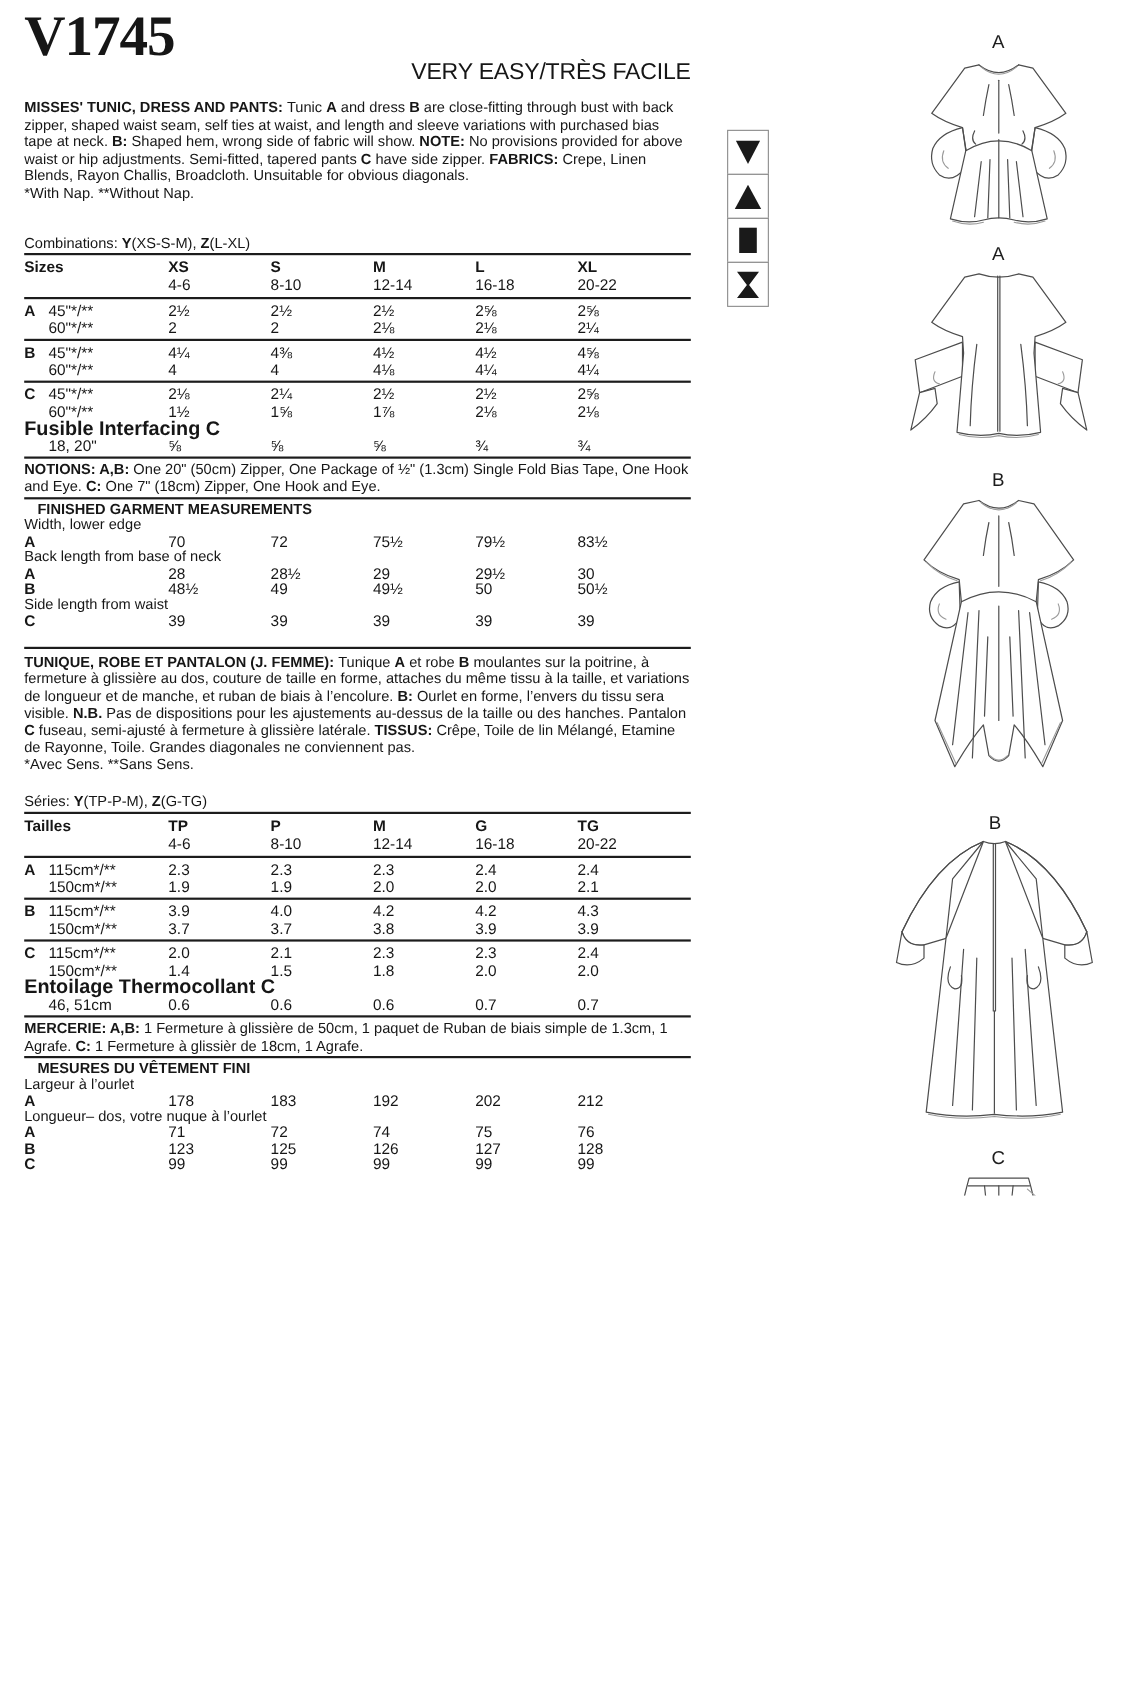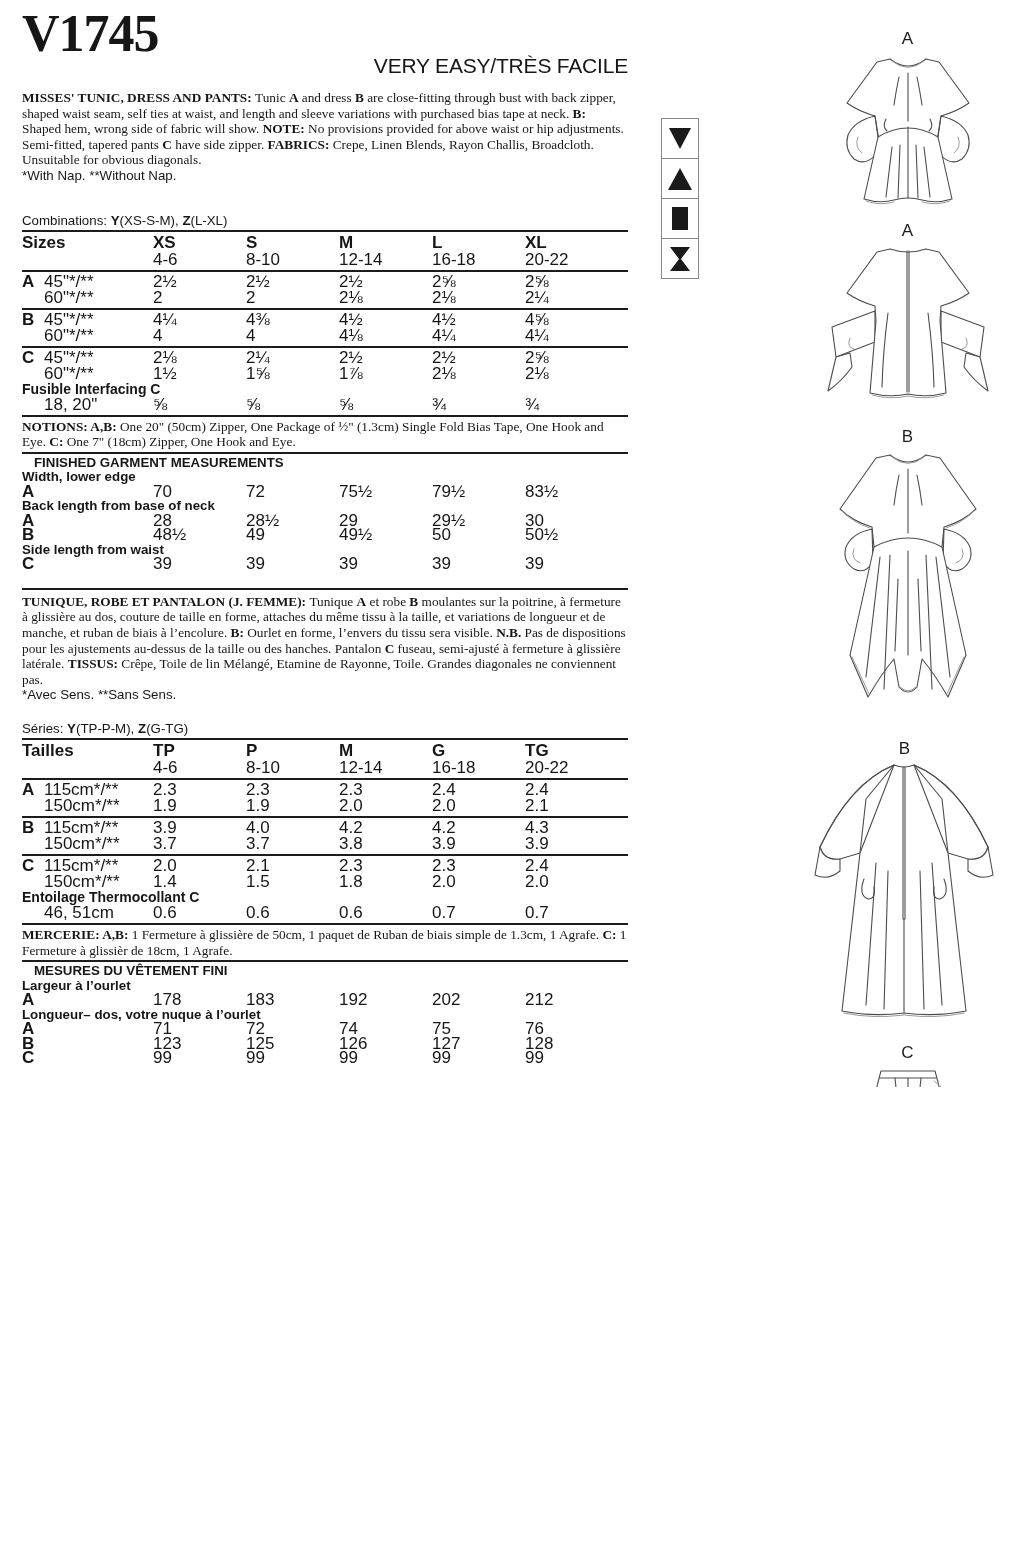--- a/index.html
+++ b/index.html
@@ -3,35 +3,35 @@
 <meta charset="utf-8">
 <style>
   html,body{margin:0;padding:0;background:#ffffff;}
   .page{position:relative;width:1024px;height:1087px;background:#fff;
         font-family:"Liberation Sans",sans-serif;color:#161616;overflow:hidden;}
   .left-col{position:absolute;left:22px;top:0;width:606px;}
   .header-row{position:relative;height:64px;margin-top:16px;}
   .pattern-number{position:absolute;left:0;top:-12px;margin:0;
         font-family:"Liberation Serif",serif;font-weight:700;font-size:52px;letter-spacing:-1px;}
   .difficulty{position:absolute;right:0;bottom:2px;font-size:21px;letter-spacing:-0.2px;margin-left:12px;}
-  .para{margin:0;font-size:13.3px;line-height:15.6px;font-family:Liberation Serif, serif;}
+  .para{margin:0;font-size:13.3px;line-height:15.6px;}
   .desc{margin-top:10px;}
   .nap{margin:0;font-size:13.3px;line-height:15.6px;}
   .combo{margin:29px 0 2px 0;font-size:13.3px;line-height:15px;}
   .notions{margin-top:1px;}
   .rule{border:0;border-top:2px solid #1c1c1c;height:0;margin:2px 0;}
   .trow{display:grid;grid-template-columns:131px 93px 93px 93px 93px 93px;
-        font-size:17px;line-height:16px;}
+        font-size:14px;line-height:16px;}
   .thead{font-weight:bold;line-height:17px;}
   .thead2{line-height:17px;}
   .tcell{white-space:nowrap;}
   .tlabel b{display:inline-block;min-width:22px;}
-  .tspan{font-size:14px;line-height:15px;font-weight:bold;}
+  .tspan{font-size:18px;line-height:15px;font-weight:bold;}
   .fin-title{font-size:13.3px;font-weight:bold;line-height:14.5px;margin-top:2px;margin-left:12px;}
-  .fin-label{font-size:13.3px;font-weight:bold;line-height:14.5px;}
+  .fin-label{font-size:13.3px;font-weight:normal;line-height:14.5px;}
   .finrow{line-height:14.5px;}
   .rule.gap-top{margin-top:16px;}
   .rule.gap-bot{margin-bottom:4px;}
   .symbols{position:absolute;left:661px;top:119px;width:38px;}
   .sym{width:36px;height:39px;border:1px solid #8a8a8a;margin-top:-1px;background:#fff;
        display:flex;align-items:center;justify-content:center;}
   .figures{position:absolute;left:0;top:0;width:1024px;height:1551px;pointer-events:none;}
   .fig{position:absolute;text-align:center;}
   .fig-label{font-size:17px;line-height:18px;color:#1c1c1c;}
   .fig svg{display:block;margin:1px auto 0 auto;}

